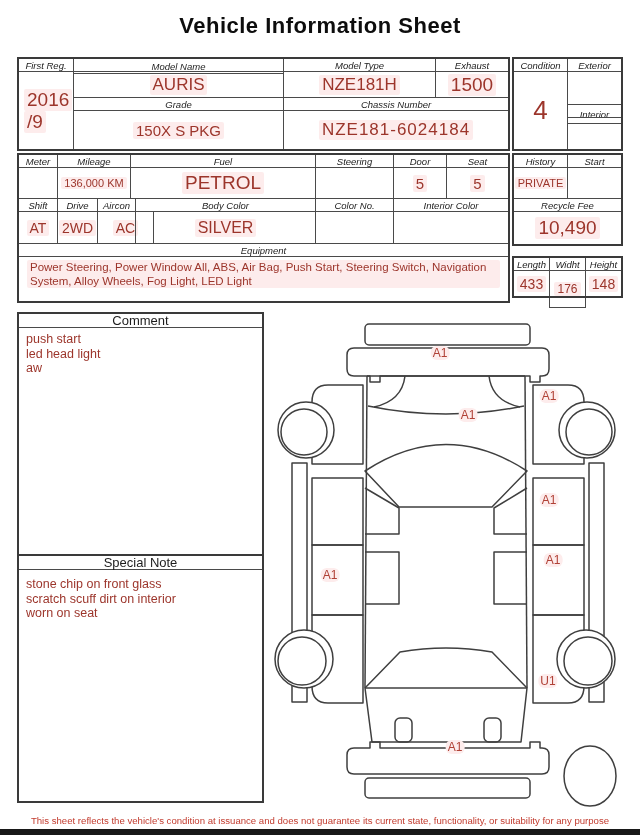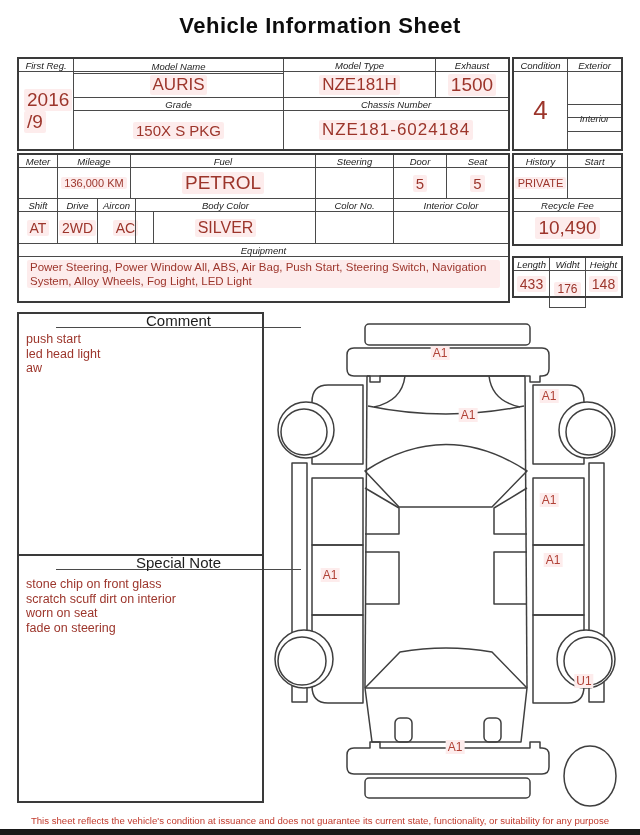--- a/index.html
+++ b/index.html
@@ -16,26 +16,26 @@
   .title{position:absolute;left:0;top:13px;width:640px;text-align:center;
          font-size:22px;color:#0d0d0d;letter-spacing:.5px;font-weight:600;}
   .cell{position:absolute;border:1px solid var(--border-cell);background:transparent;
         display:flex;align-items:center;justify-content:center;}
   .hdr{font-size:9.5px;color:#1d1d1d;font-style:italic;}
   .val{color:var(--value-red);}
   .hl{background:var(--highlight-pink);padding:0 3px;border-radius:2px;}
   .frame{position:absolute;border:2px solid var(--border-dark);pointer-events:none;z-index:3;}
   .notes{position:absolute;color:var(--value-red);font-size:12.5px;line-height:14.5px;z-index:2;}
   .boxhdr{position:absolute;border-bottom:1px solid var(--border-cell);display:flex;
-          align-items:center;justify-content:center;font-size:15px;color:#1d1d1d;z-index:2;margin-left:38px;}
+          align-items:center;justify-content:center;font-size:13px;color:#1d1d1d;z-index:2;}
   .firstreg{flex-direction:column;align-items:flex-start;padding-left:5px;
             font-size:19px;line-height:22px;}
   .diagram{position:absolute;left:268px;top:312px;width:370px;height:500px;}
   .mark{position:absolute;transform:translate(-50%,-50%);font-size:12px;
-        color:var(--mark-red);background:var(--highlight-pink);padding:0 2px;z-index:4;}
+        color:var(--mark-red);background:var(--highlight-pink);padding:0 2px;z-index:4;border-radius:6px;}
   .footer{position:absolute;left:0;top:815px;width:640px;text-align:center;
           font-size:9.6px;color:var(--footer-red);}
   .bottombar{position:absolute;left:0;top:829px;width:640px;height:6px;background:#181818;}
   .eqtext{justify-content:flex-start;align-items:flex-start;padding:3px 8px;
           font-size:11.5px;line-height:14px;text-align:left;}
   svg{position:absolute;left:0;top:0;}
   svg *{vector-effect:non-scaling-stroke;}
 </style>
 </head>
 <body>
@@ -70,21 +70,21 @@
     <span class="hl">NZE181-6024184</span>
   </div>
 <div class="frame" style="left:17px;top:57px;width:493px;height:94px"></div>
 
 <div class="cell hdr" style="left:513px;top:58px;width:55px;height:14px">Condition</div>
 <div class="cell val" style="left:513px;top:71px;width:55px;height:79px;font-size:26px">
     <span>4</span>
   </div>
 <div class="cell hdr" style="left:567px;top:58px;width:55px;height:14px">Exterior</div>
 <div class="cell val" style="left:567px;top:71px;width:55px;height:34px"></div>
-<div class="cell hdr" style="left:567px;top:104px;width:55px;height:28px">Interior</div>
+<div class="cell hdr" style="left:567px;top:104px;width:55px;height:20px">Interior</div>
 <div class="cell val" style="left:567px;top:117px;width:55px;height:33px"></div>
 <div class="frame" style="left:512px;top:57px;width:111px;height:94px"></div>
 
 <div class="cell hdr" style="left:18px;top:154px;width:40px;height:14px">Meter</div>
 <div class="cell val" style="left:18px;top:167px;width:40px;height:32px"></div>
 <div class="cell hdr" style="left:57px;top:154px;width:74px;height:14px">Mileage</div>
 <div class="cell val" style="left:57px;top:167px;width:74px;height:32px;font-size:11px">
     <span class="hl">136,000 KM</span>
   </div>
 <div class="cell hdr" style="left:130px;top:154px;width:186px;height:14px">Fuel</div>
@@ -161,21 +161,20 @@
   <div>led head light</div>
   <div>aw</div>
 </div>
 <div class="frame" style="left:17px;top:312px;width:247px;height:244px"></div>
 
 <div class="boxhdr" style="left:18px;top:555px;width:245px;height:15px">Special Note</div>
 <div class="notes" style="left:26px;top:577px;width:230px;height:218px">
   <div>stone chip on front glass</div>
   <div>scratch scuff dirt on interior</div>
   <div>worn on seat</div>
-  <div>fade on steering</div>
 </div>
 <div class="frame" style="left:17px;top:554px;width:247px;height:249px"></div>
 
 <div class="diagram">
   <svg width="370" height="500" viewBox="0 0 370 500">
     <g fill="none" stroke="#3f3f3f" stroke-width="1.5" stroke-linejoin="round">
 
       <rect x="24" y="151" width="15" height="239"></rect>
       <rect x="321" y="151" width="15" height="239"></rect>
 
@@ -225,18 +224,18 @@
       <circle cx="320" cy="349" r="24"></circle>
       <ellipse cx="322" cy="464" rx="26" ry="30" fill="#fff"></ellipse>
     </g>
   </svg>
   <div class="mark" style="left: 172px; top: 41px;">A1</div>
   <div class="mark" style="left: 281px; top: 84px;">A1</div>
   <div class="mark" style="left: 200px; top: 103px;">A1</div>
   <div class="mark" style="left: 281px; top: 188px;">A1</div>
   <div class="mark" style="left: 285px; top: 248px;">A1</div>
   <div class="mark" style="left: 62px; top: 263px;">A1</div>
-  <div class="mark" style="left: 280px; top: 369px; margin-left: 36px;">U1</div>
+  <div class="mark" style="left: 280px; top: 369px;">U1</div>
   <div class="mark" style="left: 187px; top: 435px;">A1</div>
 </div>
 
 <div class="footer">This sheet reflects the vehicle's condition at issuance and does not guarantee its current state, functionality, or suitability for any purpose</div>
 <div class="bottombar"></div>
 
 </body></html>

